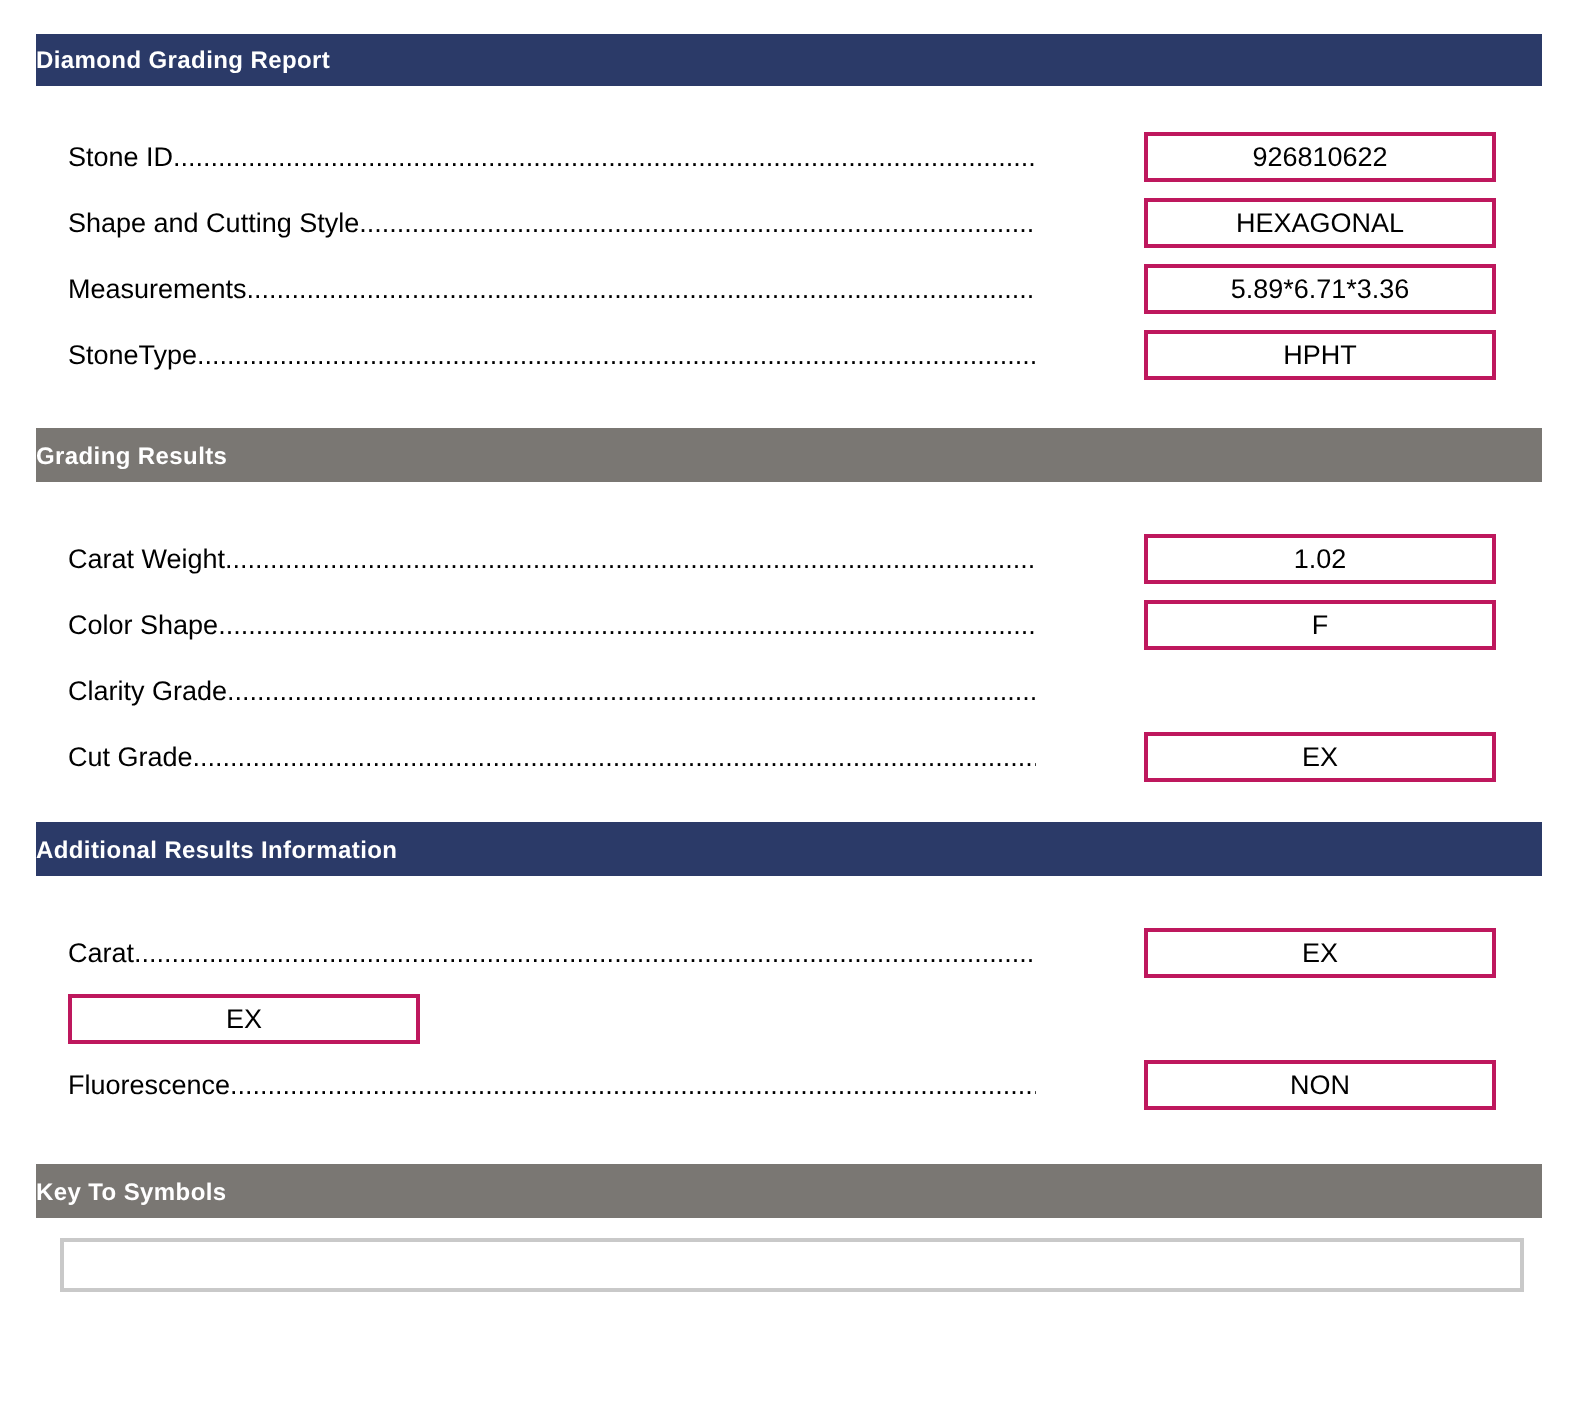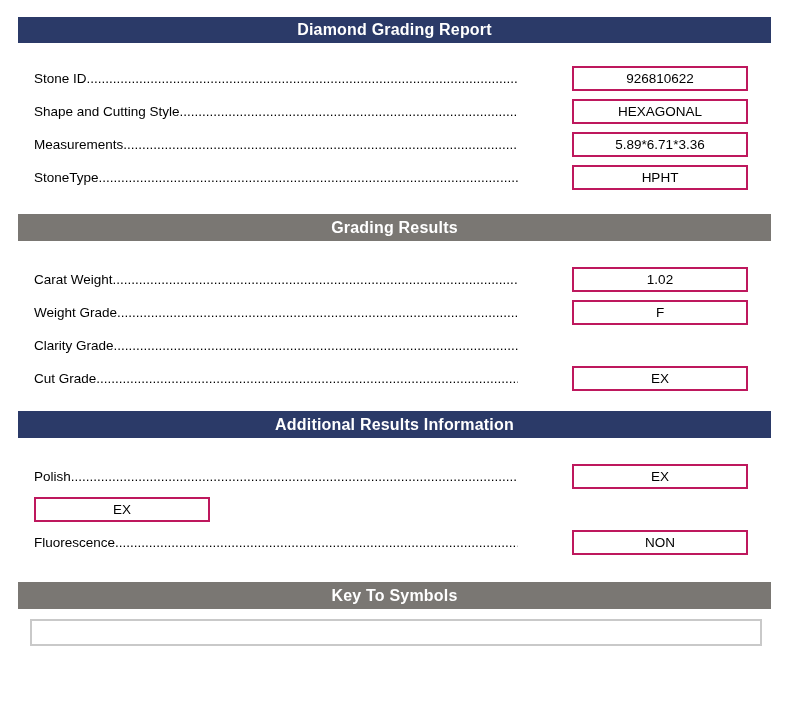--- a/index.html
+++ b/index.html
@@ -14,23 +14,22 @@
     height: 702px;
     background: #ffffff;
     overflow: hidden;
   }
   .section-bar {
     margin-left: 18px;
     width: 753px;
     height: 27px;
     display: flex;
     align-items: center;
-    justify-content: center;
     color: #ffffff;
-    font-size: 16px;
+    font-size: 12px;
     font-weight: bold;
     letter-spacing: 0.2px;
   }
   .bar-navy { background: #2b3a68; }
   .bar-gray { background: #7a7773; }
   .bar-title { margin-top: 17px; height: 26px; }
   .rows { padding-left: 34px; }
   .rows-1 { margin-top: 19px; }
   .rows-2 { margin-top: 22px; }
   .rows-3 { margin-top: 22px; }
@@ -136,21 +135,21 @@
       <div class="label-wrap">
         <span>Carat Weight</span>
         <span class="leader"></span>
       </div>
       <div class="value-box">
         <span>1.02</span>
       </div>
     </div>
     <div class="row">
       <div class="label-wrap">
-        <span>Weight Grade</span>
+        <span>Color Shape</span>
         <span class="leader"></span>
       </div>
       <div class="value-box">
         <span>F</span>
       </div>
     </div>
     <div class="row">
       <div class="label-wrap">
         <span>Clarity Grade</span>
         <span class="leader"></span>
@@ -167,21 +166,21 @@
     </div>
   </div>
 
   <div class="section-bar bar-navy bar-additional">
     <span>Additional Results Information</span>
   </div>
 
   <div class="rows rows-3">
     <div class="row">
       <div class="label-wrap">
-        <span>Polish</span>
+        <span>Carat</span>
         <span class="leader"></span>
       </div>
       <div class="value-box">
         <span>EX</span>
       </div>
     </div>
     <div class="row">
       <div class="value-box">
         <span>EX</span>
       </div>

